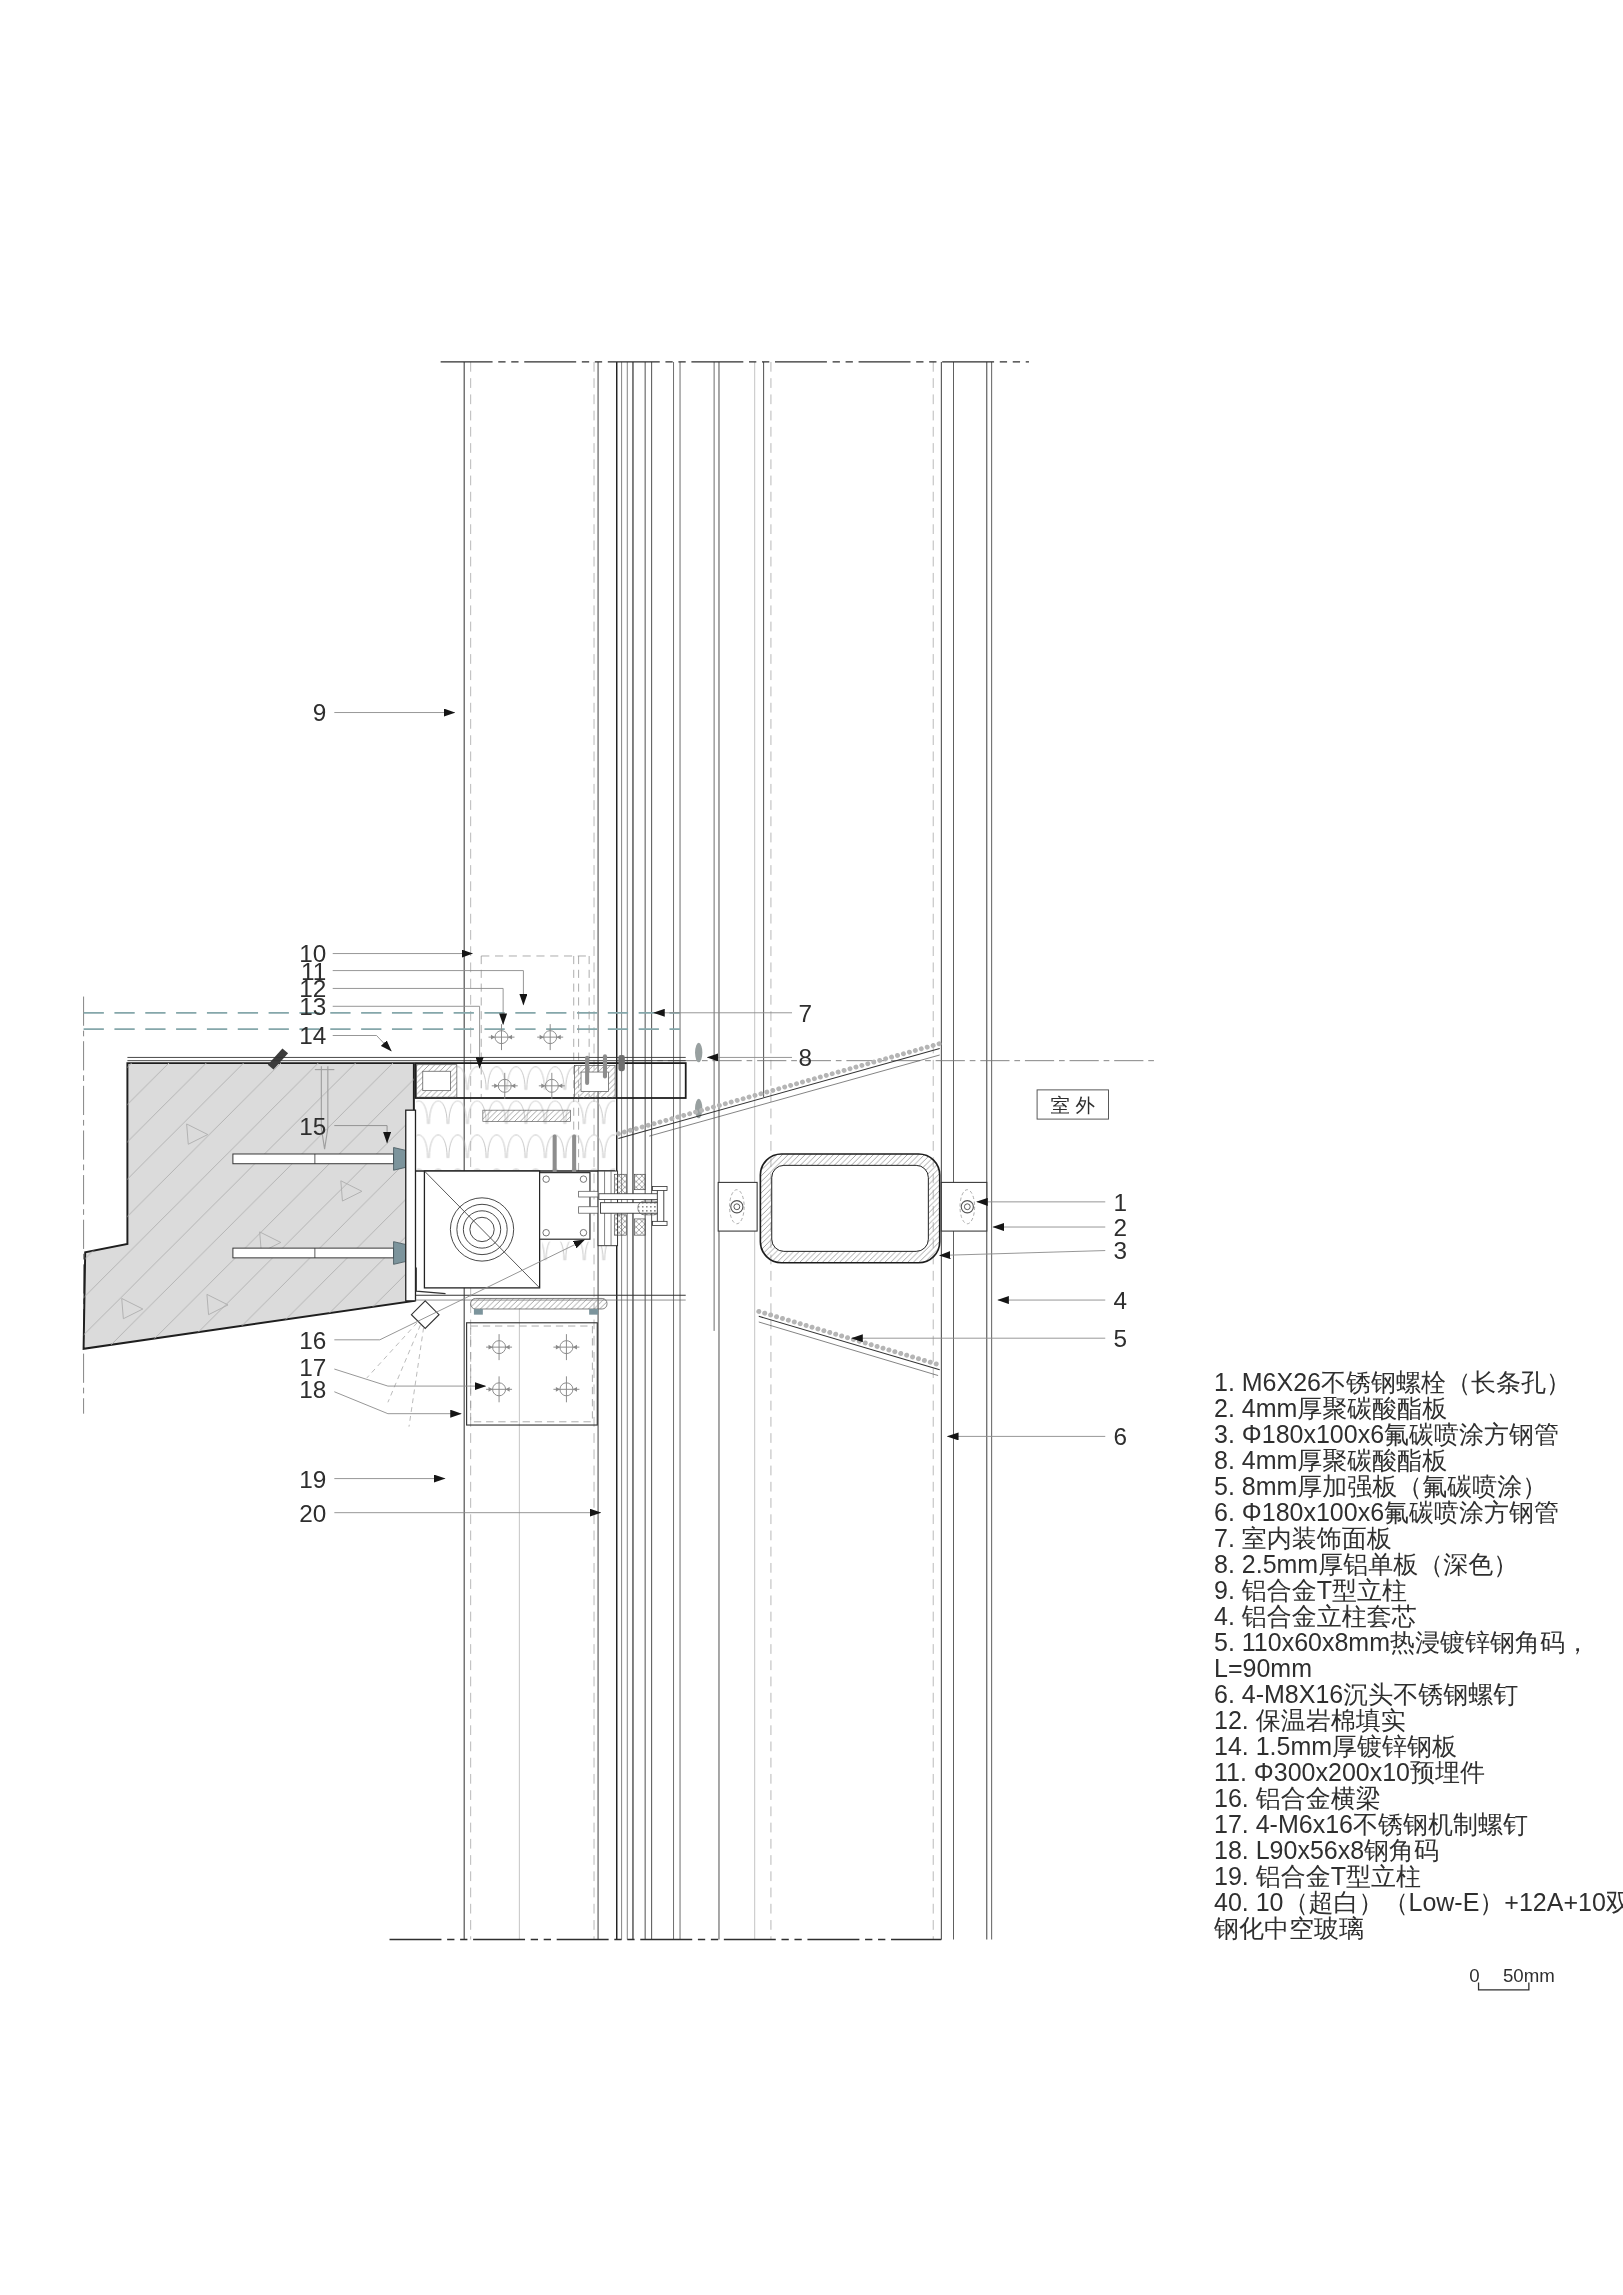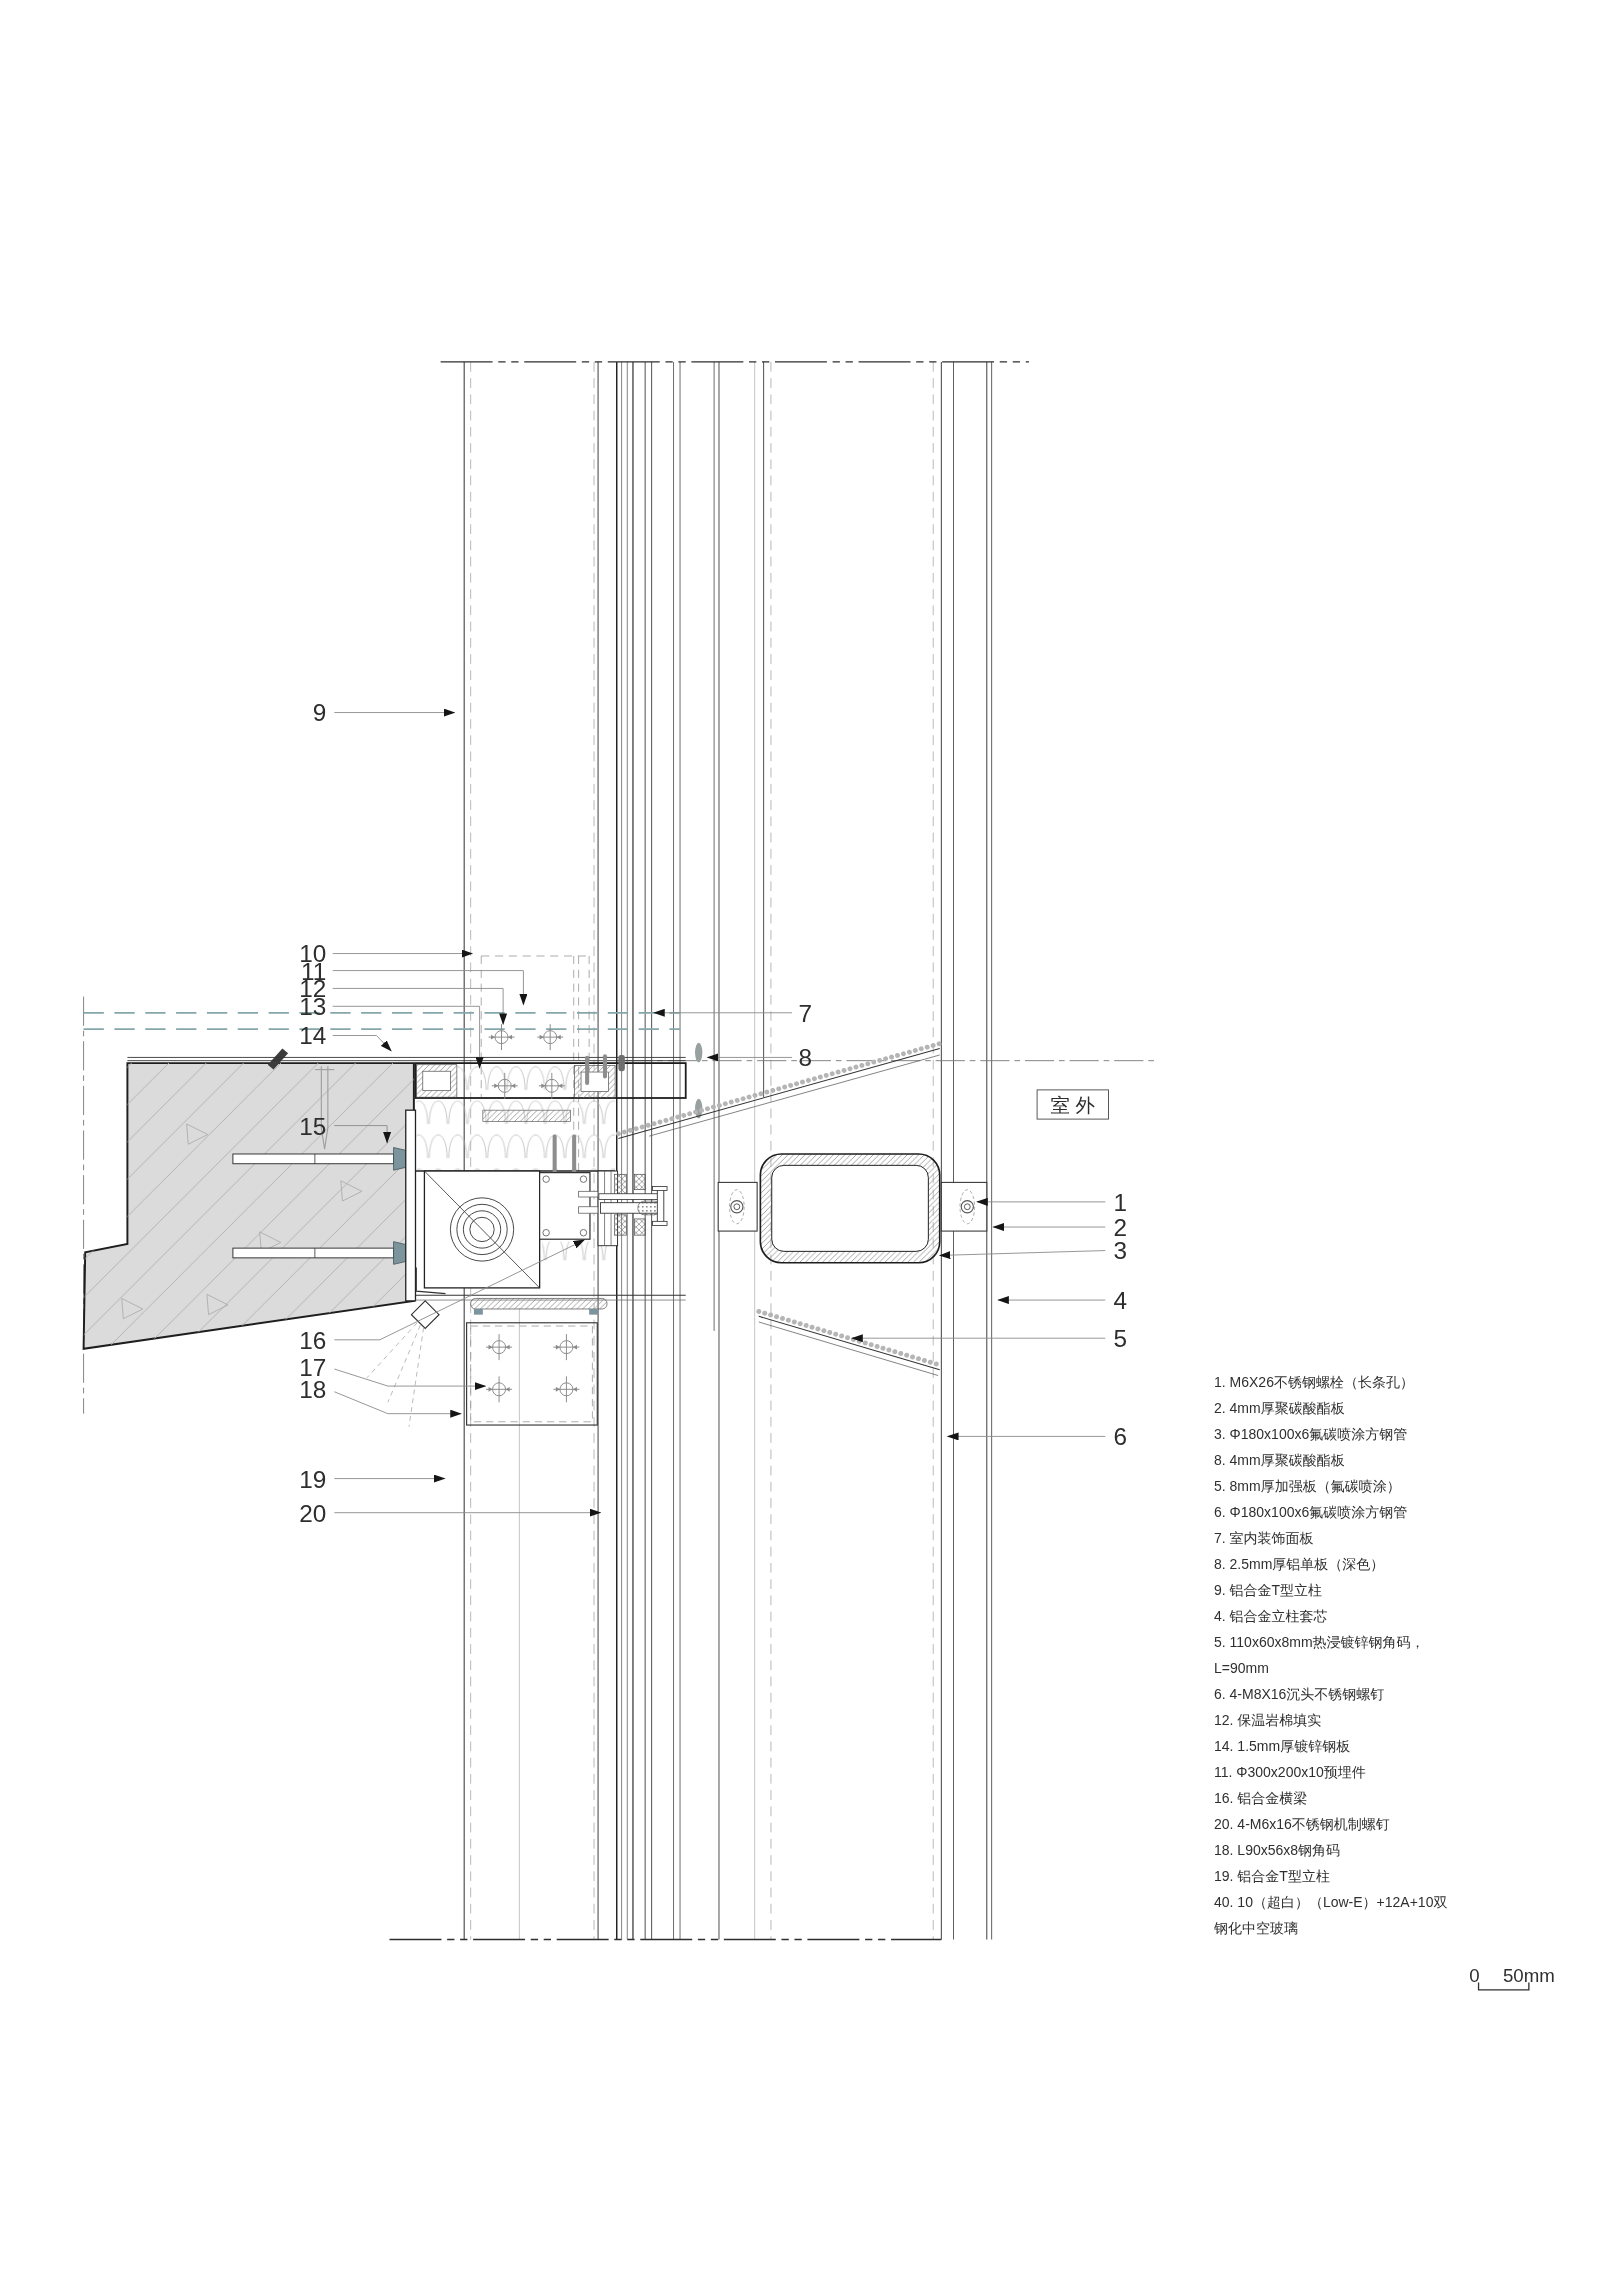--- a/index.html
+++ b/index.html
@@ -1,20 +1,20 @@
 <!DOCTYPE html>
 <html style="font-size:13px"><head>
 <meta charset="utf-8">
 <style>
   html,body{margin:0;padding:0;background:#ffffff;}
   .page{position:relative;width:1623px;height:2295px;background:#ffffff;overflow:hidden;
         font-family:"Liberation Sans",sans-serif;}
   svg{position:absolute;left:0;top:0;}
   .legend{position:absolute;left:1214px;top:1369px;width:382px;
-          font-size:14px;line-height:26px;color:#2f2f2f;white-space:nowrap;
+          font-size:25px;line-height:26px;color:#2f2f2f;white-space:nowrap;
           font-family:"Liberation Sans",sans-serif;}
   .callout-num{font-size:30px;fill:#2e2e2e;font-family:"Liberation Sans",sans-serif;}
   .cn{font-family:"Liberation Sans",sans-serif;}
 </style>
 </head>
 <body>
 
 <div class="page">
 
 <svg width="1623" height="2295" viewBox="0 0 2000 2828">
@@ -321,21 +321,21 @@
   <div>8. 2.5mm厚铝单板（深色）</div>
   <div>9. 铝合金T型立柱</div>
   <div>4. 铝合金立柱套芯</div>
   <div>5. 110x60x8mm热浸镀锌钢角码，</div>
   <div>L=90mm</div>
   <div>6. 4-M8X16沉头不锈钢螺钉</div>
   <div>12. 保温岩棉填实</div>
   <div>14. 1.5mm厚镀锌钢板</div>
   <div>11. Φ300x200x10预埋件</div>
   <div>16. 铝合金横梁</div>
-  <div>20. 4-M6x16不锈钢机制螺钉</div>
+  <div>17. 4-M6x16不锈钢机制螺钉</div>
   <div>18. L90x56x8钢角码</div>
   <div>19. 铝合金T型立柱</div>
   <div>40. 10（超白）（Low-E）+12A+10双</div>
   <div>钢化中空玻璃</div>
 </div>
 
 </div>
 
 
 </body></html>

